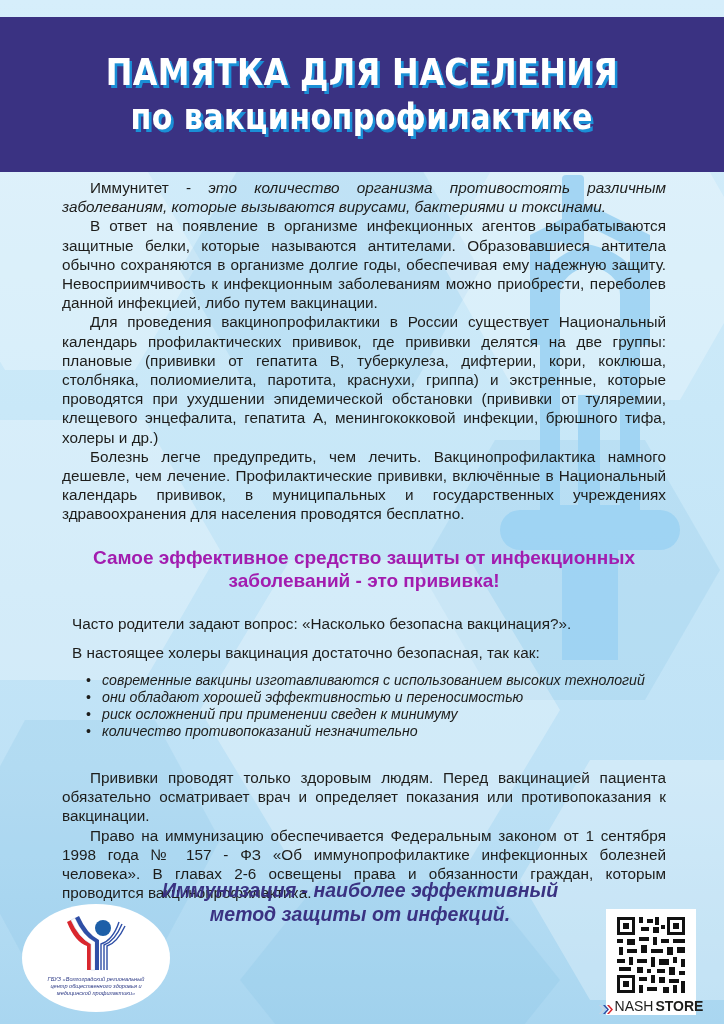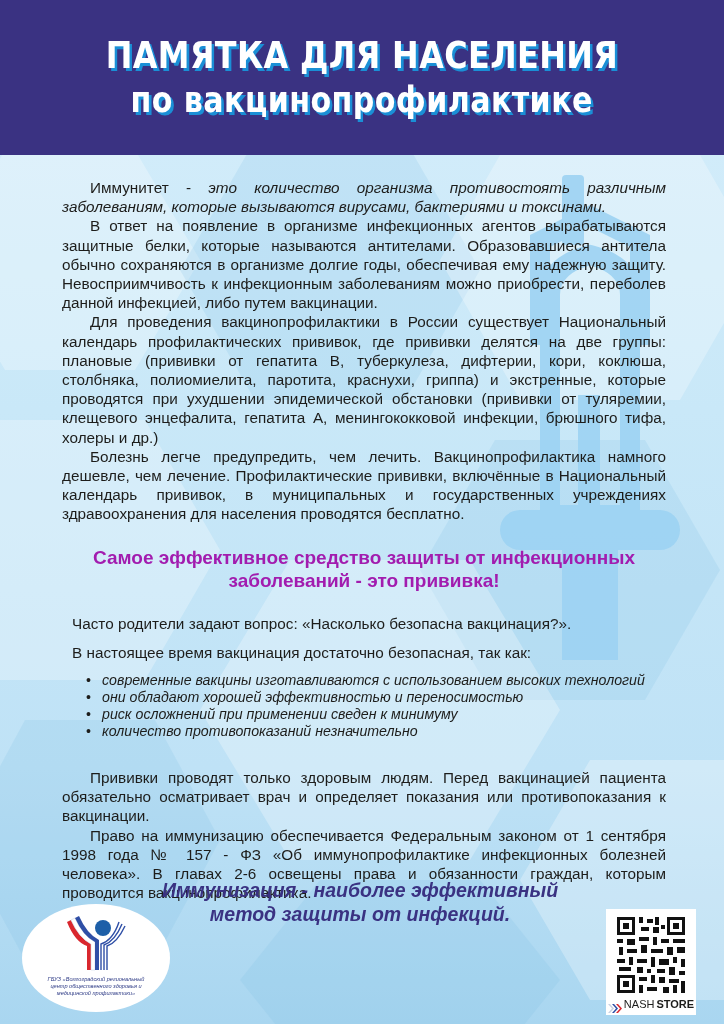--- a/index.html
+++ b/index.html
@@ -9,21 +9,21 @@
     background: linear-gradient(180deg, #d6eefb 0%, #c9e8f8 40%, #bfe2f6 75%, #a9d6f0 100%);
     color: #1d1d1b;
   }
   .bg-layer { position: absolute; inset: 0; overflow: hidden; z-index: 0; }
   .hex {
     position: absolute; background: rgba(255,255,255,0.28);
     clip-path: polygon(25% 0, 75% 0, 100% 50%, 75% 100%, 25% 100%, 0 50%);
   }
   .hex.dark { background: rgba(120,190,230,0.18); }
   .header {
-    position: absolute; left: 0; top: 0; width: 724px; height: 155px;
+    position: absolute; left: 0; top: 17px; width: 724px; height: 155px;
     background: #3a3282; z-index: 2;
     display: flex; flex-direction: column; align-items: center; justify-content: center;
   }
   .header .t1, .header .t2 {
     color: #fff; font-family: "DejaVu Sans", sans-serif; font-weight: bold;
     text-shadow: 3px 3px 0 #1a8fd6; letter-spacing: 0.5px; line-height: 1.15;
   }
   .header .t1 { font-size: 37px; transform: scaleX(0.86); }
   .header .t2 { font-size: 35px; transform: scaleX(0.86); margin-top: 2px; }
 
@@ -57,21 +57,21 @@
   .logo svg { margin-top: 12px; }
   .logo .cap {
     font-size: 5.6px; line-height: 6.8px; font-style: italic; color: #2d3a85;
     text-align: center; margin-top: 4px; width: 110px;
   }
   .qr {
     position: absolute; left: 606px; top: 909px; width: 90px; height: 106px;
     background: #fff; z-index: 3; display: flex; flex-direction: column; align-items: center;
   }
   .qr svg { margin-top: 6px; }
-  .qr .store { font-size: 11px; margin-top: 3px; color: #1d1d1b; display: flex; gap: 2px; }
+  .qr .store { font-size: 14px; margin-top: 3px; color: #1d1d1b; display: flex; align-items: center; gap: 2px; }
   .qr .store b { font-weight: bold; }
 </style>
 </head>
 <body>
 
 <div class="bg-layer">
   <div class="hex" style="left:-60px; top:150px; width:260px; height:220px;"></div>
   <div class="hex dark" style="left:180px; top:140px; width:300px; height:260px;"></div>
   <div class="hex" style="left:440px; top:120px; width:320px; height:280px;"></div>
   <div class="hex" style="left:-80px; top:420px; width:300px; height:260px;"></div>
@@ -106,21 +106,21 @@
   <p class="p">В ответ на появление в организме инфекционных агентов вырабатываются защитные белки, которые называются антителами. Образовавшиеся антитела обычно сохраняются в организме долгие годы, обеспечивая ему надежную защиту. Невосприимчивость к инфекционным заболеваниям можно приобрести, переболев данной инфекцией, либо путем вакцинации.</p>
   <p class="p">Для проведения вакцинопрофилактики в России существует Национальный календарь профилактических прививок, где прививки делятся на две группы: плановые (прививки от гепатита В, туберкулеза, дифтерии, кори, коклюша, столбняка, полиомиелита, паротита, краснухи, гриппа) и экстренные, которые проводятся при ухудшении эпидемической обстановки (прививки от туляремии, клещевого энцефалита, гепатита А, менингококковой инфекции, брюшного тифа, холеры и др.)</p>
   <p class="p">Болезнь легче предупредить, чем лечить. Вакцинопрофилактика намного дешевле, чем лечение. Профилактические прививки, включённые в Национальный календарь прививок, в муниципальных и государственных учреждениях здравоохранения для населения проводятся бесплатно.</p>
 
   <div class="slogan">
     <div>Самое эффективное средство защиты от инфекционных</div>
     <div>заболеваний - это прививка!</div>
   </div>
 
   <p class="plain">Часто родители задают вопрос: «Насколько безопасна вакцинация?».</p>
-  <p class="plain">В настоящее время вакцинация достаточно безопасная, так как:</p>
+  <p class="plain">В настоящее холеры вакцинация достаточно безопасная, так как:</p>
   <ul class="bullets">
     <li>современные вакцины изготавливаются с использованием высоких технологий</li>
     <li>они обладают хорошей эффективностью и переносимостью</li>
     <li>риск осложнений при применении сведен к минимуму</li>
     <li>количество противопоказаний незначительно</li>
   </ul>
 
   <div class="gap"></div>
 
   <p class="p">Прививки проводят только здоровым людям. Перед вакцинацией пациента обязательно осматривает врач и определяет показания или противопоказания к вакцинации.</p>

